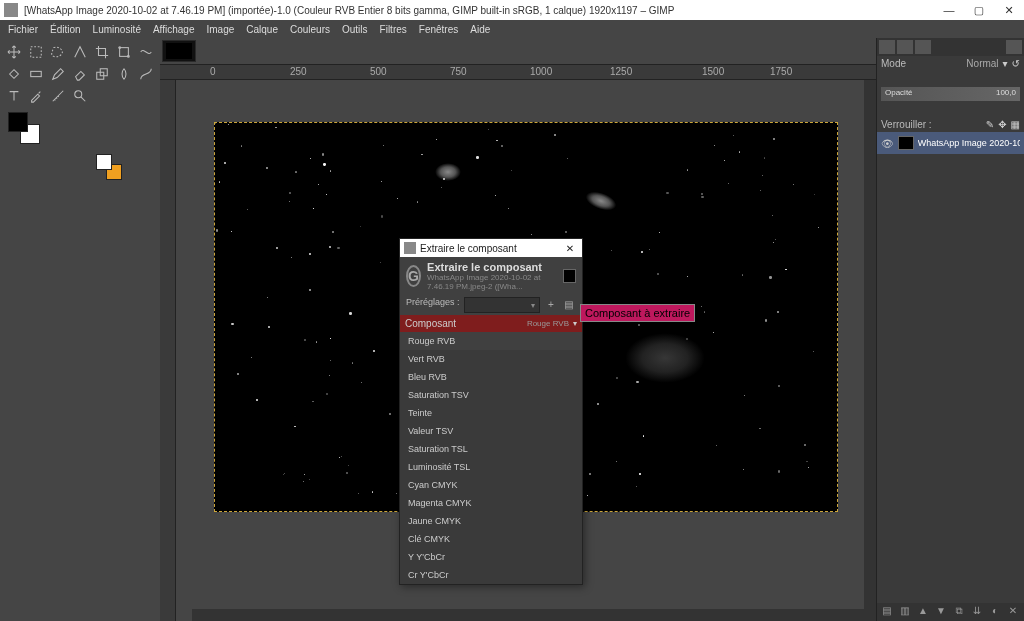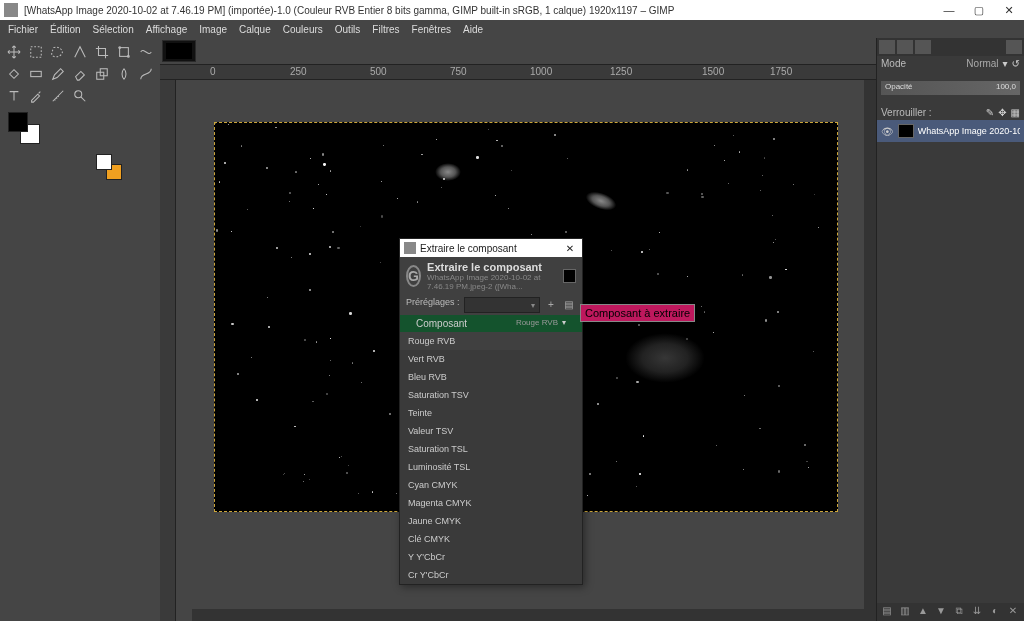--- a/index.html
+++ b/index.html
@@ -46,21 +46,21 @@
 .scrollbar-h { position:absolute; bottom:0; left:16px; right:0; height:12px; background:#333; }
 .scrollbar-v { position:absolute; top:0; right:0; bottom:12px; width:12px; background:#333; }
 
 
 .right { width:148px; background:#3a3a3a; border-left:1px solid #222; display:flex; flex-direction:column; }
 .dock-icons { height:18px; background:#333; display:flex; gap:2px; padding:2px; }
 .dock-icons .di { width:16px; height:14px; background:#555; }
 .prop-row { display:flex; align-items:center; padding:2px 4px; gap:4px; font-size:9px; }
 .prop-row .lbl { flex:1; color:#bbb; }
 .prop-row .val { color:#aaa; }
-.slider-row { height:14px; background:#2a2a2a; margin:10px 4px; position:relative; }
+.slider-row { height:14px; background:#2a2a2a; margin:16px 4px; position:relative; }
 .slider-fill { position:absolute; inset:0; background:linear-gradient(to right,#555,#666); }
 .layers { flex:1; overflow:hidden; }
 .layer { display:flex; align-items:center; padding:4px; gap:4px; background:#4a5a7a; }
 .layer .eye { width:14px; height:14px; display:flex; align-items:center; justify-content:center; }
 .layer .thumb { width:18px; height:14px; background:#000; border:1px solid #666; }
 .layer .lname { font-size:9px; color:#fff; white-space:nowrap; overflow:hidden; }
 .icon-row { height:18px; background:#333; display:flex; gap:2px; align-items:center; padding:0 2px; }
 .icon-row .btn { width:16px; height:14px; color:#999; font-size:10px; text-align:center; }
 
 
@@ -71,21 +71,21 @@
 .dlg-title .x { width:16px; text-align:center; }
 .dlg-header { background:#404040; padding:4px 6px; display:flex; align-items:center; gap:6px; }
 .dlg-header .big-ic { width:22px; height:22px; border-radius:50%; border:2px solid #888; display:flex; align-items:center; justify-content:center; color:#aaa; font-weight:bold; font-size:14px; }
 .dlg-header .txt .h1 { font-size:11px; font-weight:bold; color:#ddd; }
 .dlg-header .txt .h2 { font-size:8px; color:#888; }
 .dlg-preview { width:20px; height:14px; background:#000; margin-left:auto; border:1px solid #666; }
 .dlg-row { display:flex; align-items:flex-start; padding:2px 6px; gap:4px; }
 .dlg-row .lbl { font-size:9px; color:#bbb; }
 .dlg-select { flex:1; height:16px; background:#333; border:1px solid #222; display:flex; align-items:center; padding:0 4px; font-size:9px; color:#888; position:relative; }
 .dlg-select .arrow { margin-left:auto; font-size:8px; }
-.combo-row { background:#14532d; padding:3px 16px; display:flex; align-items:flex-start; font-size:9px; color:#ccc; }
+.combo-row { background:#7f1d1d; padding:3px 5px; display:flex; align-items:center; font-size:9px; color:#ccc; }
 .combo-row .vl { margin-left:auto; font-size:8px; color:#999; }
 .dropdown { background:#3a3a3a; max-height:260px; overflow:hidden; }
 .dd-item { padding:4px 8px; font-size:9px; color:#ccc; }
 .dd-item.sel { background:#404040; }
 .tooltip { position:absolute; left:580px; top:304px; background:#be185d; color:#000; border:1px solid #888; padding:2px 4px; font-size:11px; z-index:60; }
 
 .small-btn { width:14px; height:14px; display:flex; align-items:center; justify-content:center; font-size:10px; color:#aaa; }
 </style>
 </head>
 <body>
@@ -94,21 +94,21 @@
   <div class="ticon"></div>
   <div class="title">[WhatsApp Image 2020-10-02 at 7.46.19 PM] (importée)-1.0 (Couleur RVB Entier 8 bits gamma, GIMP built-in sRGB, 1 calque) 1920x1197 – GIMP</div>
   <div class="wbtn">—</div>
   <div class="wbtn">▢</div>
   <div class="wbtn">✕</div>
 </div>
 
 <div class="menubar">
   <span>Fichier</span>
   <span>Édition</span>
-  <span>Sélection</span>
+  <span>Luminosité</span>
   <span>Affichage</span>
   <span>Image</span>
   <span>Calque</span>
   <span>Couleurs</span>
   <span>Outils</span>
   <span>Filtres</span>
   <span>Fenêtres</span>
   <span>Aide</span>
 </div>
 

